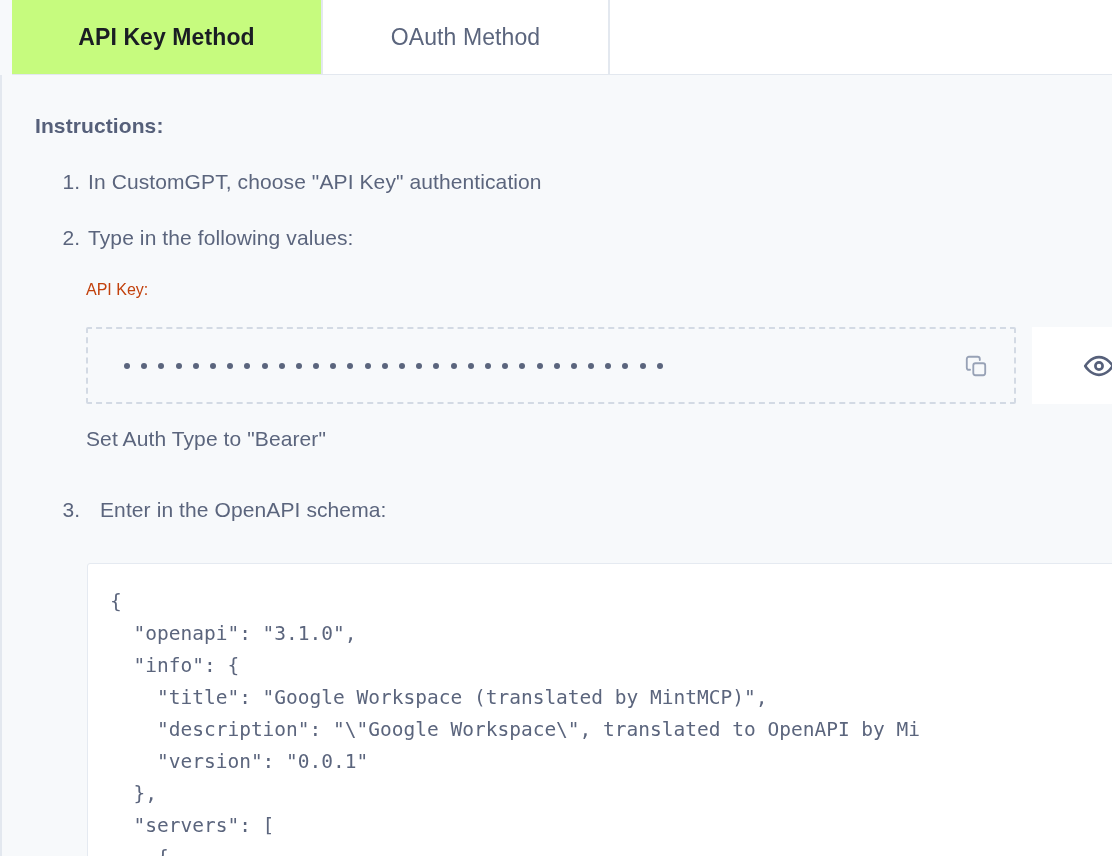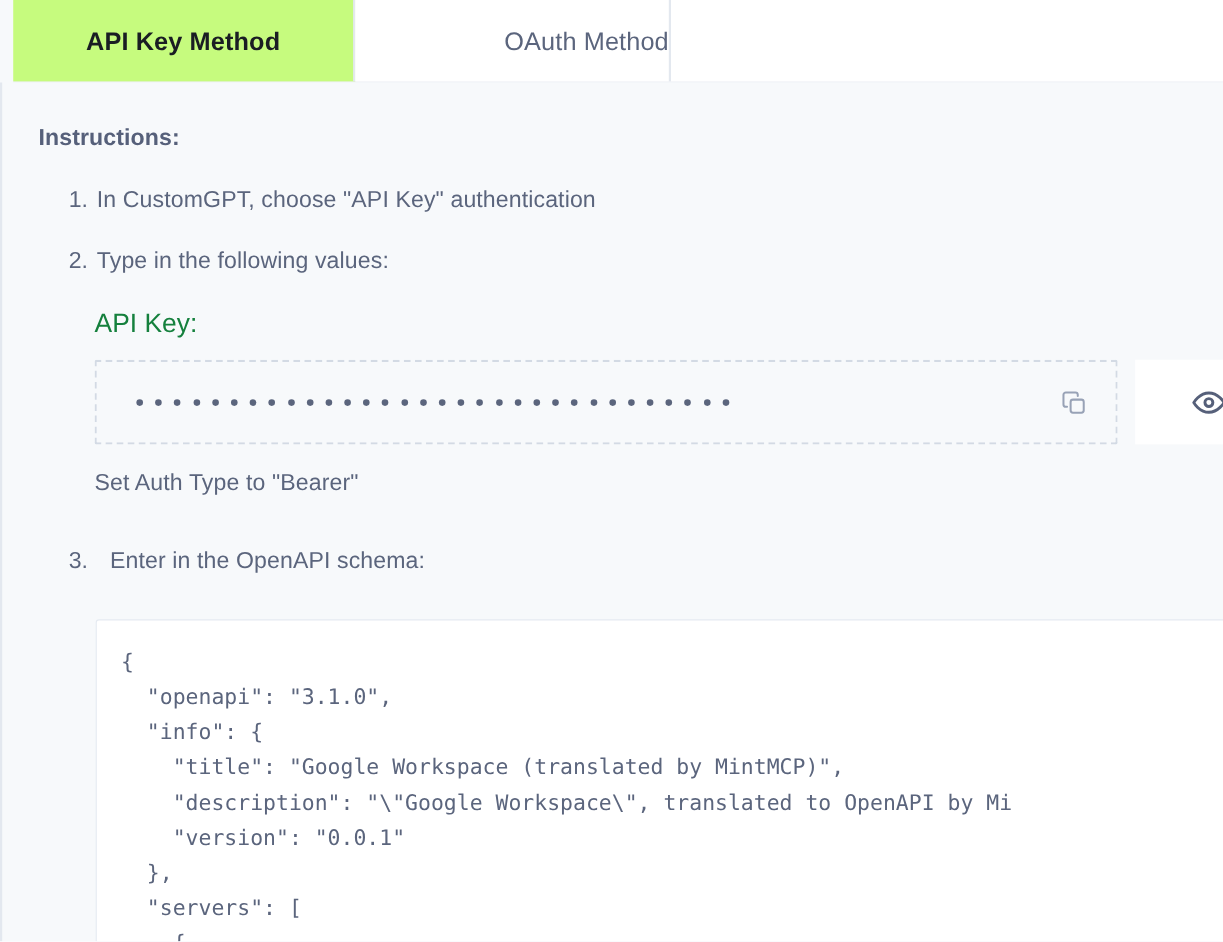--- a/index.html
+++ b/index.html
@@ -52,21 +52,20 @@
     width: 311px;
     background: #c6fb7e;
     color: #1a1d23;
     font-weight: 700;
   }
   .tab.inactive {
     width: 287px;
     background: #ffffff;
     color: #5b657d;
     font-weight: 400;
-    justify-content: flex-end;
   }
   .tab-rest {
     flex: 1 1 auto;
     background: #ffffff;
   }
 
   
   .panel {
     position: absolute;
     left: 0;
@@ -107,22 +106,22 @@
   .step1n { left: 38px; top: 95px; width: 40px; }
   .step2 { left: 86px; top: 151px; }
   .step2n { left: 38px; top: 151px; width: 40px; }
   .step3 { left: 86px; top: 423px; margin-left: 12px; }
   .step3n { left: 38px; top: 423px; width: 40px; }
 
   .field-label {
     position: absolute;
     left: 84px;
     top: 206px;
-    font-size: 24px;
-    color: #15803d;
+    font-size: 16px;
+    color: #c2410c;
   }
 
   
   .key-row {
     position: absolute;
     left: 84px;
     top: 252px;
     width: 1080px;
     height: 77px;
     display: flex;

